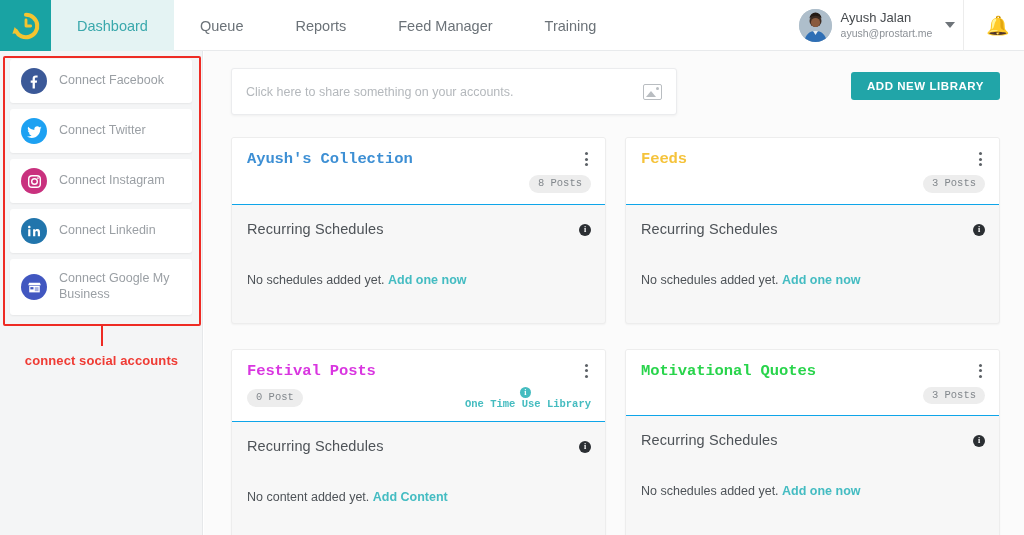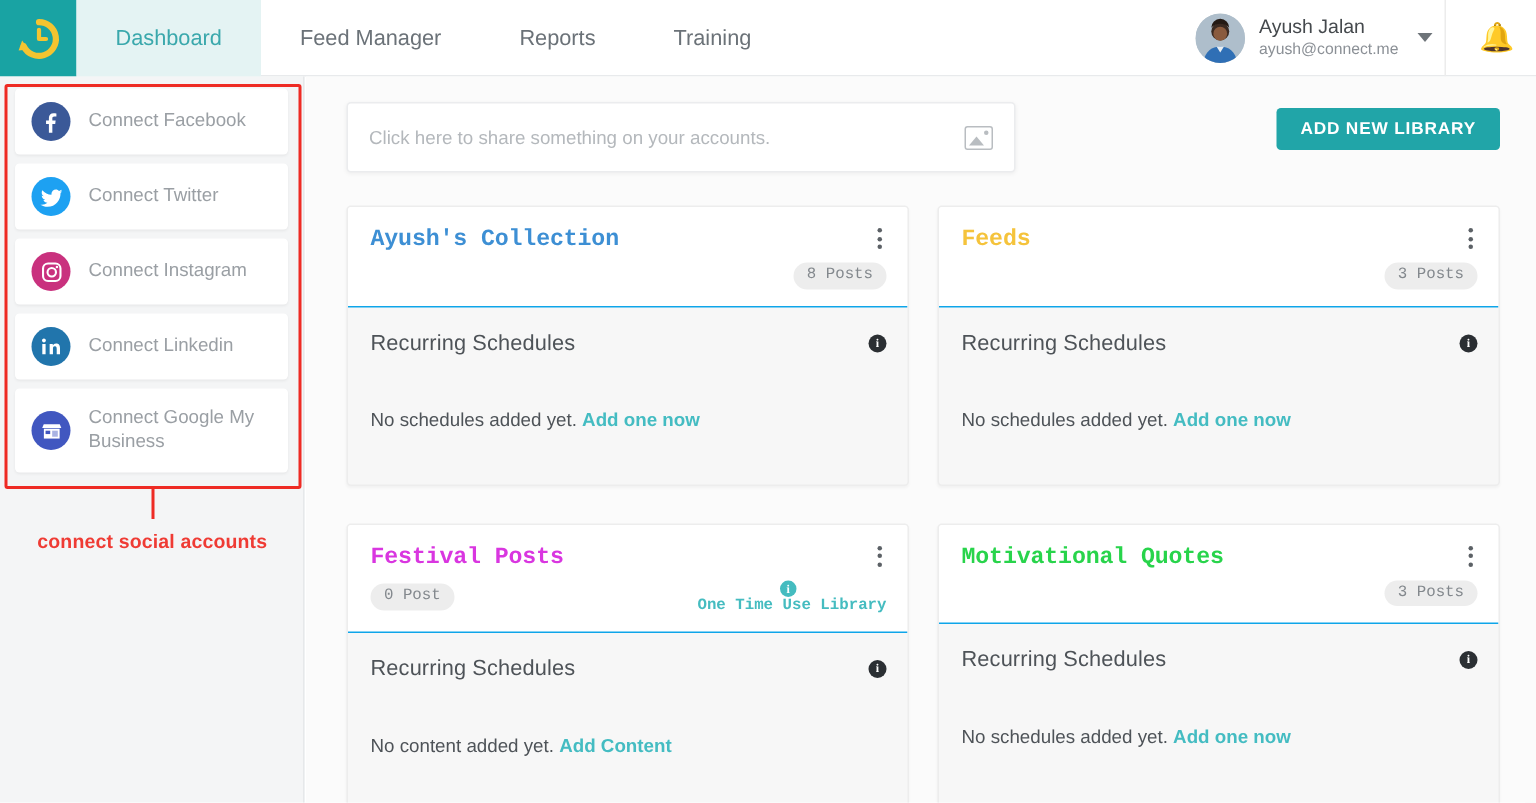--- a/index.html
+++ b/index.html
@@ -320,44 +320,47 @@
       <path d="M4 17 L8.6 23.4 L1.5 24.2 Z" fill="#f4c430"></path>
       <path d="M16 9.5 L16 16 L21 16" fill="none" stroke="#f4c430" stroke-width="3" stroke-linecap="round" stroke-linejoin="round"></path>
     </svg>
   </div>
 
   <div class="nav-items">
     <div class="nav-item active">
       <span>Dashboard</span>
     </div>
     <div class="nav-item">
-      <span>Feed Manager</span>
+      <span>Queue</span>
     </div>
     <div class="nav-item">
       <span>Reports</span>
+    </div>
+    <div class="nav-item">
+      <span>Feed Manager</span>
     </div>
     <div class="nav-item">
       <span>Training</span>
     </div>
   </div>
 
   <div class="nav-right">
     <div class="avatar">
       <svg viewBox="0 0 33 33">
         <rect width="33" height="33" fill="#aebecb"></rect>
         <circle cx="16.5" cy="12" r="6" fill="#3b2a21"></circle>
         <circle cx="16.5" cy="13.5" r="4.6" fill="#8a5b3e"></circle>
         <path d="M10.5 9.5 a6 6 0 0 1 12 0 a8 8 0 0 0 -12 0z" fill="#241a14"></path>
         <path d="M5 33 c1.5-8 6-11 11.5-11 S26.5 25 28 33 z" fill="#2f6fb5"></path>
         <path d="M14 22 l2.5 4 l2.5-4 z" fill="#e9eef2"></path>
       </svg>
     </div>
     <div class="user-text">
       <span class="user-name">Ayush Jalan</span>
-      <span class="user-email">ayush@connect.me</span>
+      <span class="user-email">ayush@prostart.me</span>
     </div>
     <div class="caret"></div>
     <div class="nav-divider"></div>
     <div class="bell">🔔</div>
   </div>
 </div>
 
 <div class="sidebar">
 
   <div class="social-card">

